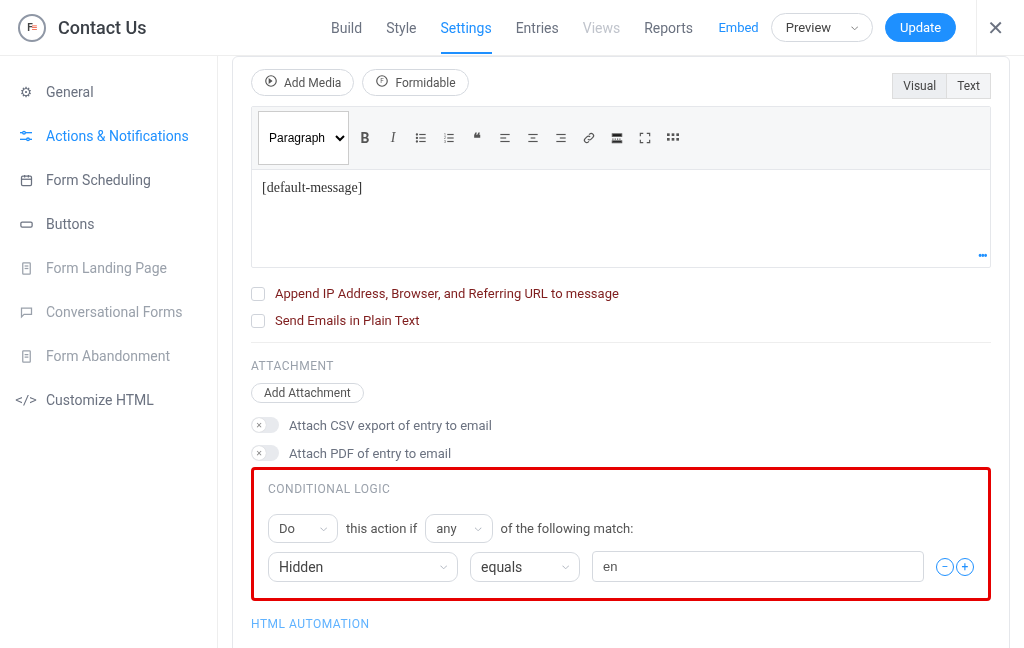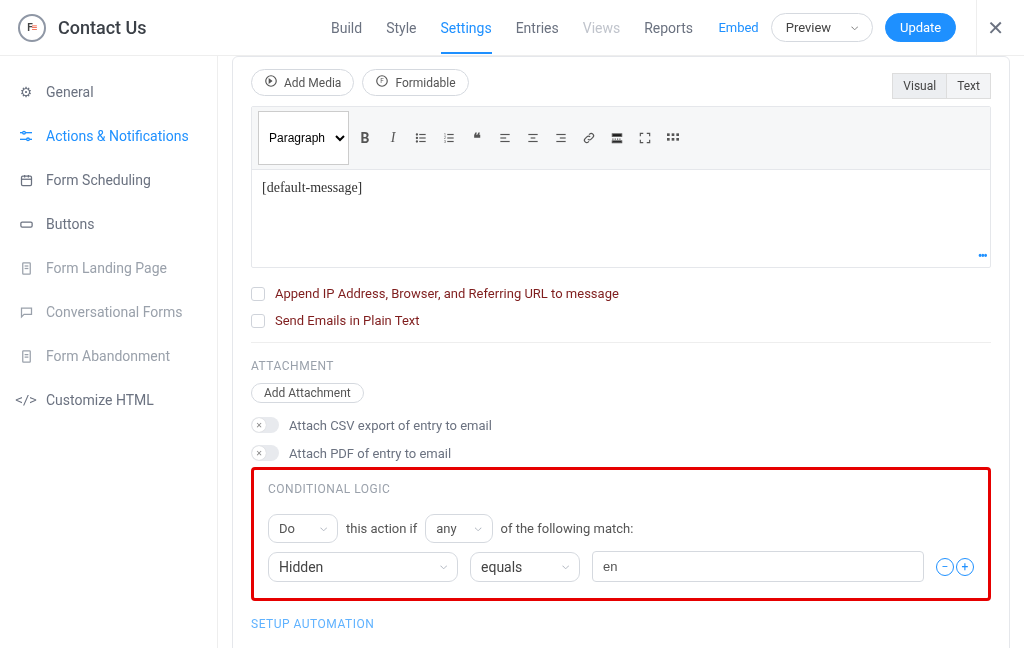--- a/index.html
+++ b/index.html
@@ -336,19 +336,19 @@
                 <span class="caret">⌵</span>
               </span>
             <input class="val" value="en" style="">
             <div class="rule-actions">
               <span class="circ">−</span>
               <span class="circ">+</span>
             </div>
           </div>
         </div>
 
-        <div class="sect link">SETUP AUTOMATION</div>
+        <div class="sect link">HTML AUTOMATION</div>
 
         <div class="action-id">Action ID: 18</div>
       </div>
     </div>
   </div>
 </div>
 
 </body></html>

